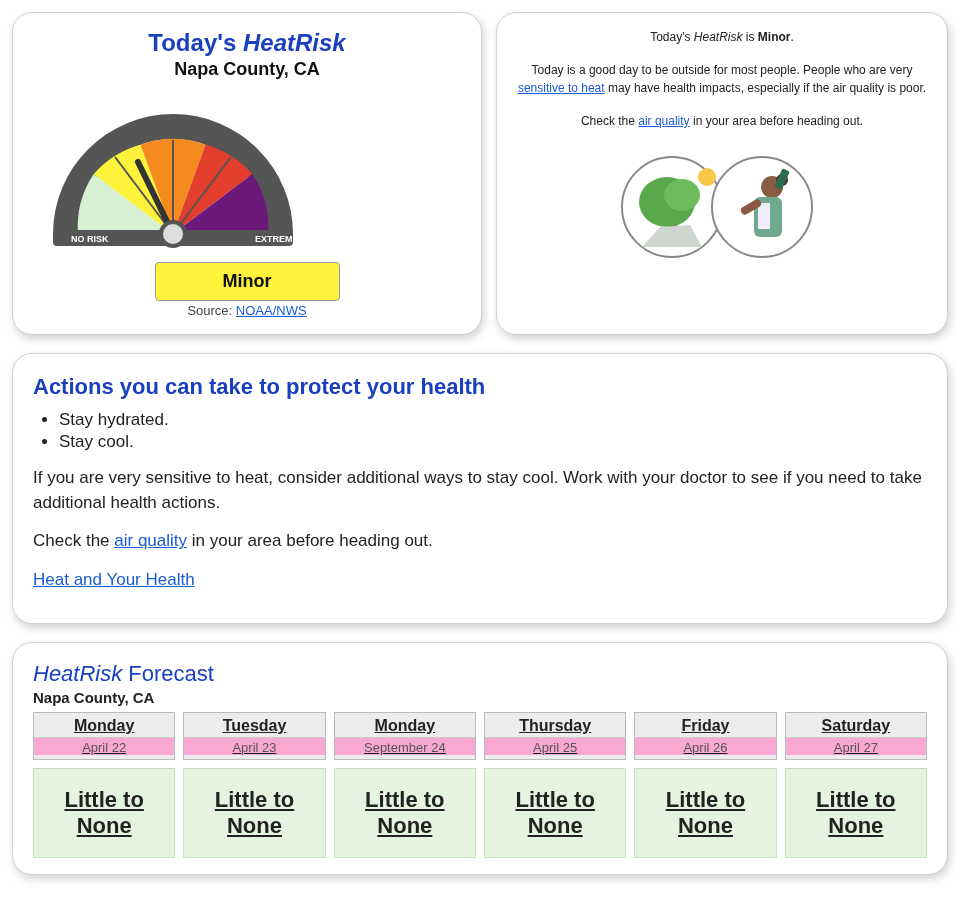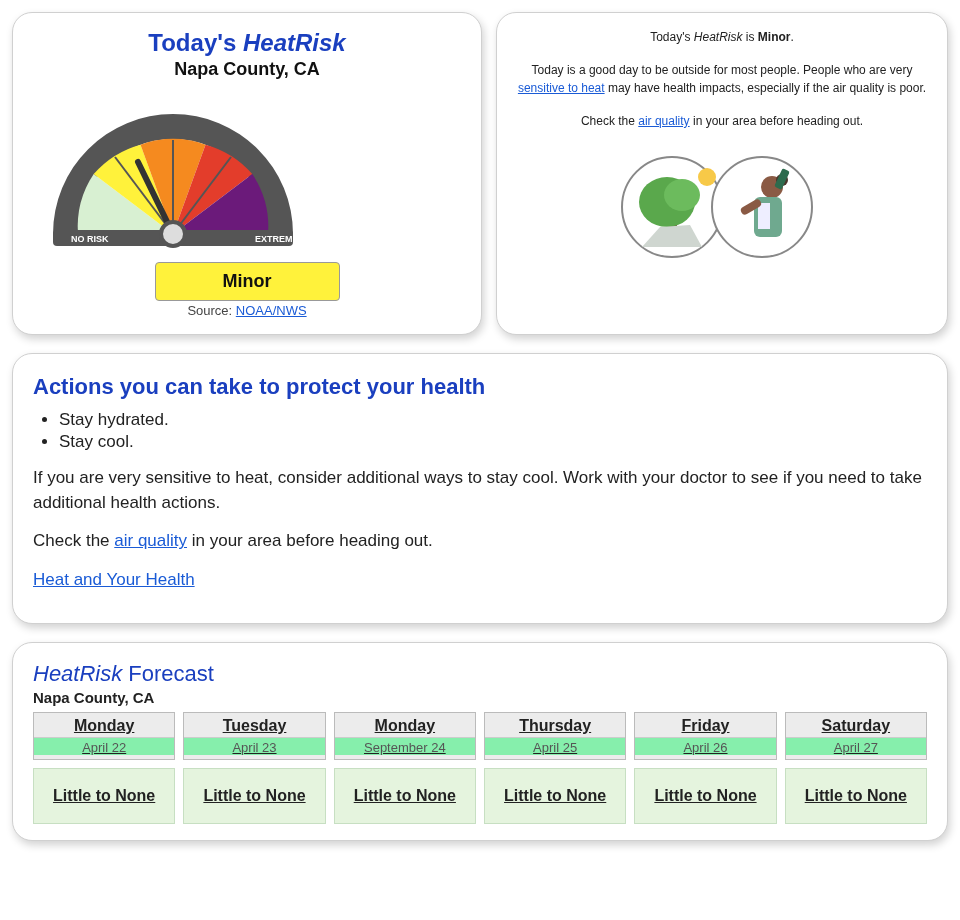--- a/index.html
+++ b/index.html
@@ -74,27 +74,27 @@
     gap: 8px;
     text-decoration: underline;
   }
   .fc-head {
     border: 1px solid #bbb;
     background: #ececec;
     text-align: center;
     padding: 4px 0 4px 0;
   }
   .fc-head .dow { font-weight: 700; font-size: 16px; }
-  .fc-head .date { font-size: 13px; color: #555; border-top: 1px solid #ccc; margin-top: 2px; padding-top: 2px; background:#86efac;}
+  .fc-head .date { font-size: 13px; color: #555; border-top: 1px solid #ccc; margin-top: 2px; padding-top: 2px; background:#f9a8d4;}
   .fc-cell {
     border: 1px solid #c7dfc2;
     background: #e5f4de;
     text-align: center;
     font-weight: 700;
-    font-size: 16px;
+    font-size: 22px;
     padding: 18px 2px;
   }
 </style>
 </head>
 <body>
 
 <div class="row">
 
   <div class="card card-left">
     <div class="title-main">

